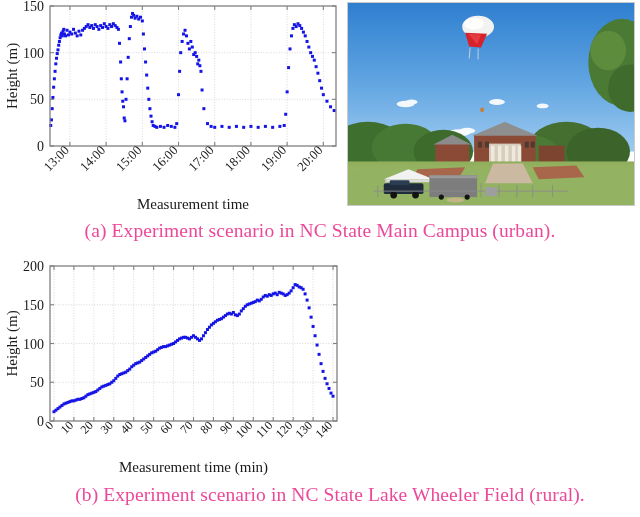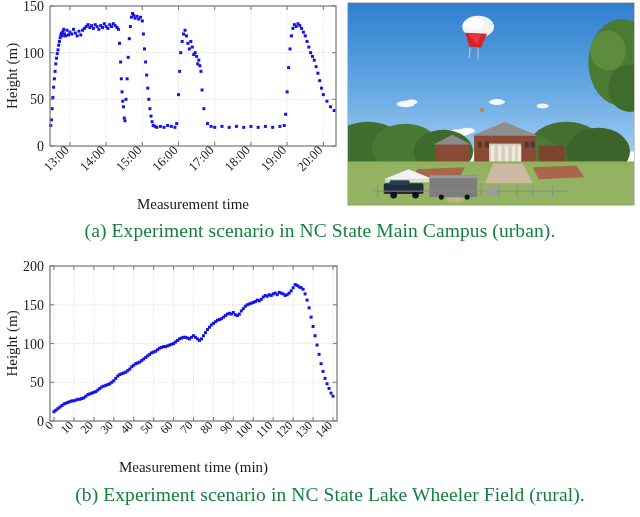--- a/index.html
+++ b/index.html
@@ -24,21 +24,21 @@
   #row-a { top: 0; height: 215px; }
   #row-b { top: 258px; height: 222px; }
 
   .caption {
     position: absolute;
     left: 0;
     width: 640px;
     text-align: center;
     font-family: "Liberation Serif", "DejaVu Serif", serif;
     font-size: 19.5px;
-    color: #15803d;
+    color: #ec4899;
     letter-spacing: 0.1px;
     white-space: nowrap;
   }
   #caption-a { top: 220px; }
   #caption-b { top: 484px; margin-left: 10px; }
 
   
   .plot-panel {
     position: absolute;
     left: 0;

